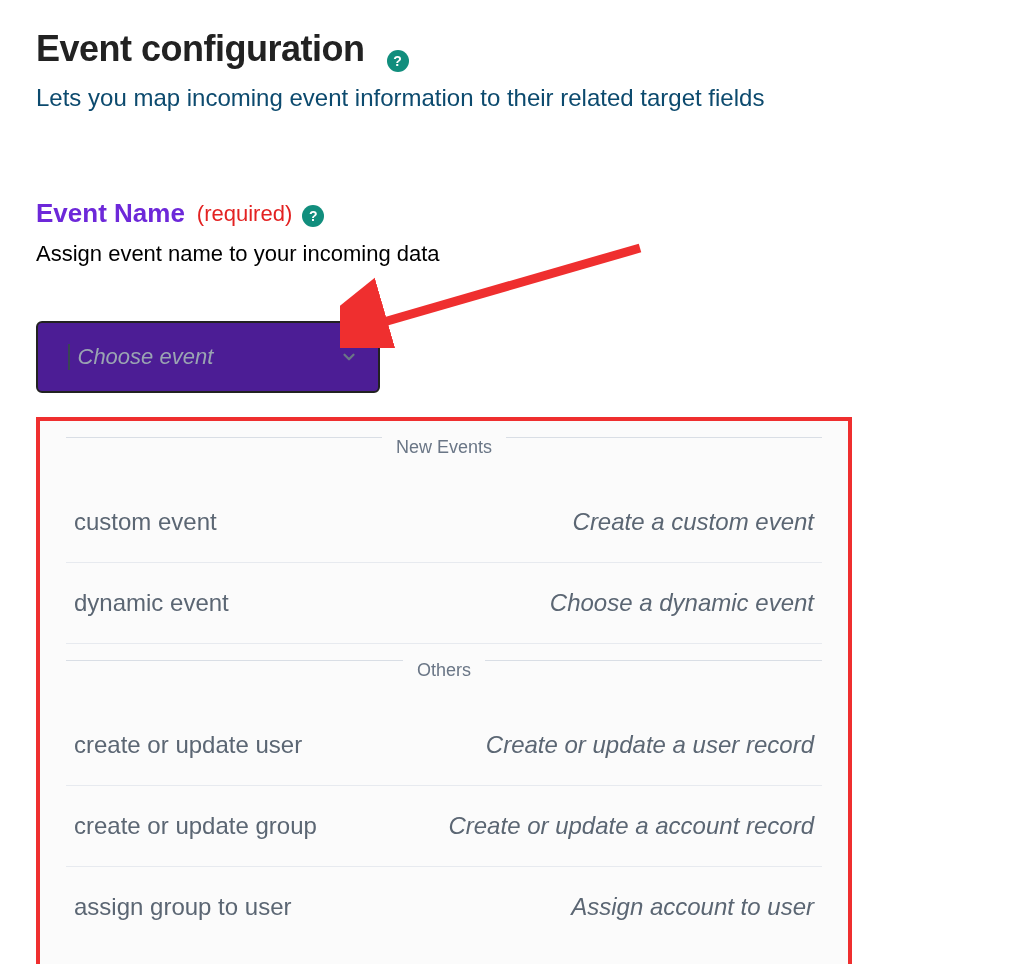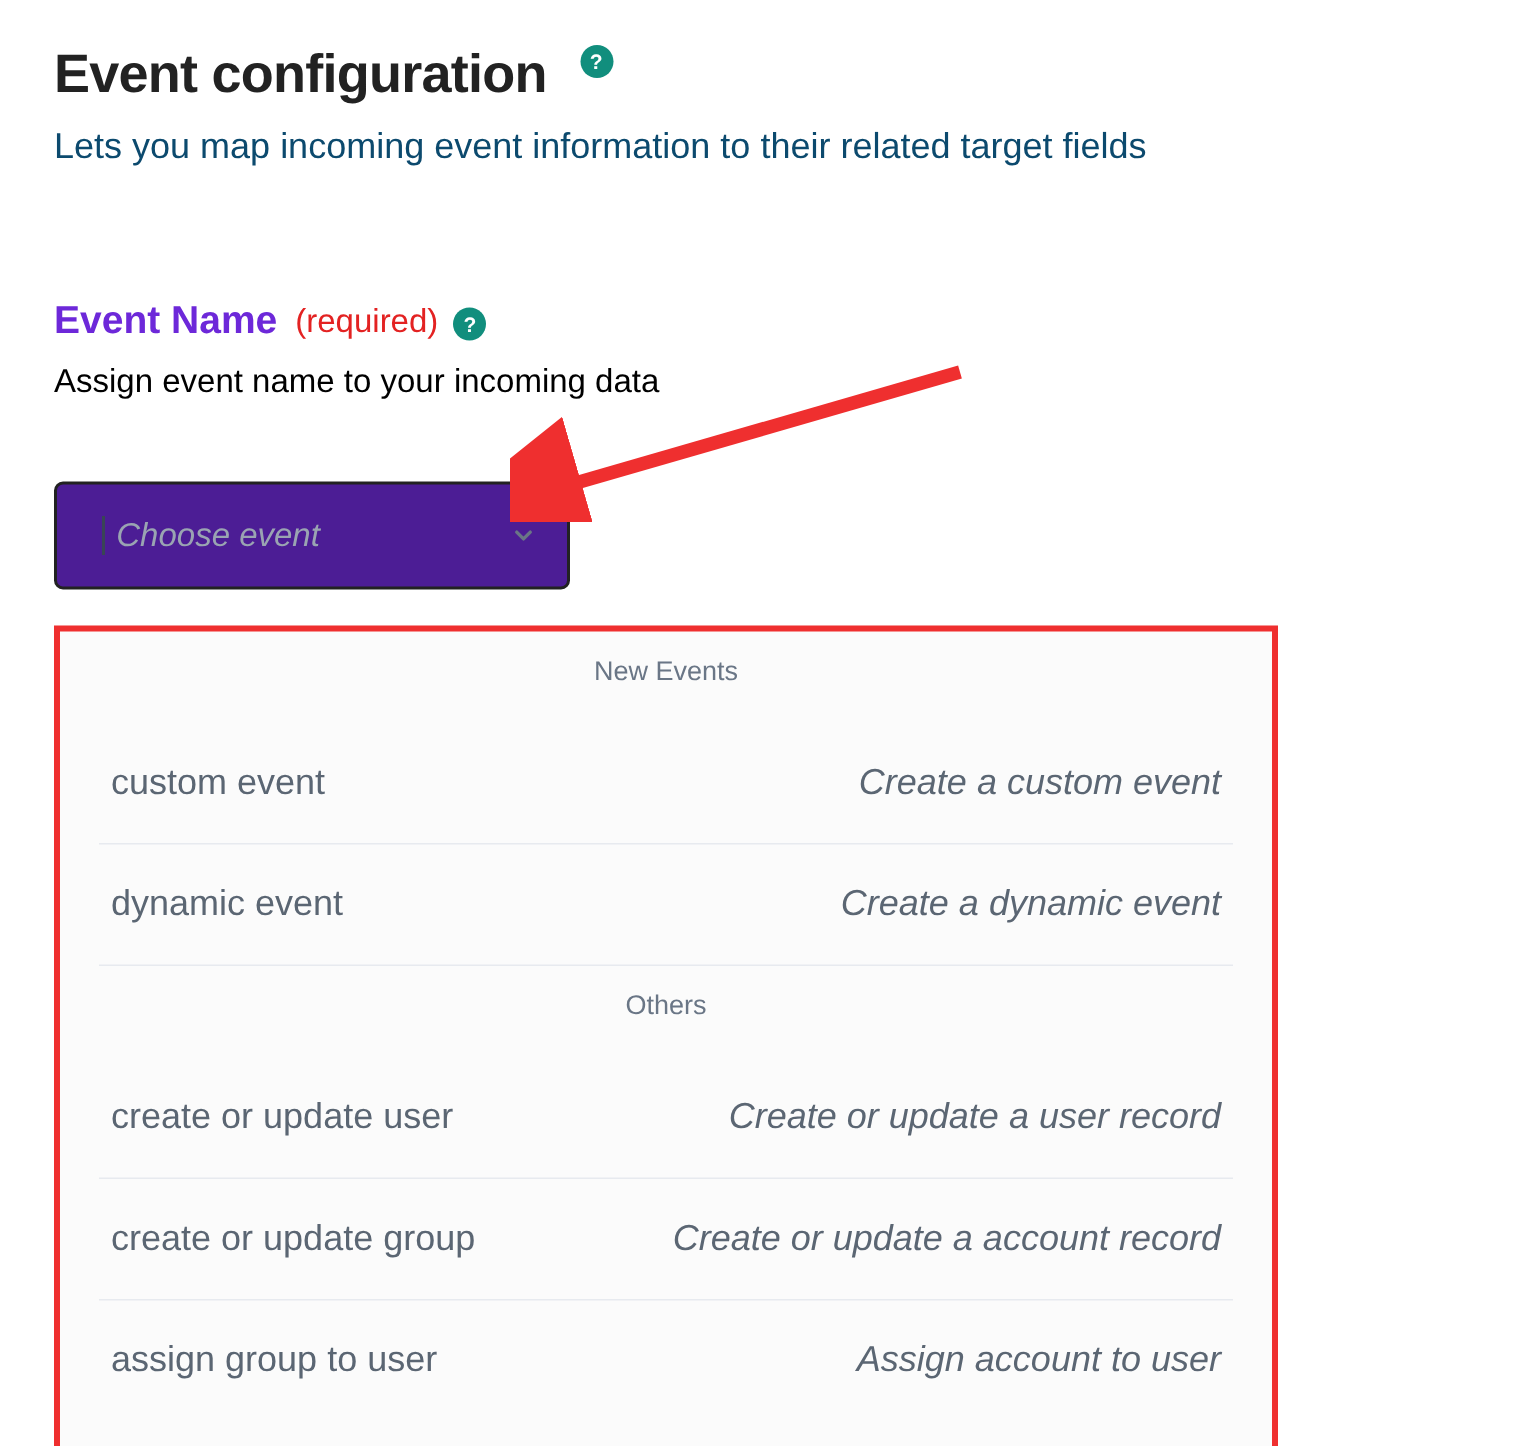--- a/index.html
+++ b/index.html
@@ -10,21 +10,21 @@
     font-family: "Segoe UI", Arial, Helvetica, sans-serif;
     -webkit-font-smoothing: antialiased;
   }
   .page {
     width: 1024px;
     position: relative;
     padding: 28px 0 0 36px;
   }
   .heading-row {
     display: flex;
-    align-items: flex-start;
+    align-items: flex-end;
     gap: 22px;
   }
   .heading {
     font-size: 36px;
     font-weight: 600;
     color: #222;
     letter-spacing: -0.5px;
   }
   .help-badge {
     width: 22px; height: 22px;
@@ -101,23 +101,22 @@
 
   .dropdown-panel {
     margin-top: 24px;
     width: 816px;
     border: 4px solid #ef2f2f;
     background: #fbfbfb;
     padding: 0 26px 18px 26px;
   }
   .section-divider {
     display: flex;
-    align-items: center;
+    align-items: flex-start;
     margin: 16px 0 24px 0;
-    flex-direction: column;
   }
   .divider-line {
     flex: 1;
     height: 1px;
     background: #d9dee5;
   }
   .divider-label {
     padding: 0 14px;
     font-size: 18px;
     color: #6a7686;
@@ -201,21 +200,21 @@
       <div class="divider-label">New Events</div>
       <div class="divider-line"></div>
     </div>
 
     <div class="option">
       <span class="option-name">custom event</span>
       <span class="option-desc">Create a custom event</span>
     </div>
     <div class="option">
       <span class="option-name">dynamic event</span>
-      <span class="option-desc">Create a dynamic event</span>
+      <span class="option-desc">Choose a dynamic event</span>
     </div>
 
     <div class="section-divider">
       <div class="divider-line"></div>
       <div class="divider-label">Others</div>
       <div class="divider-line"></div>
     </div>
 
     <div class="option">
       <span class="option-name">create or update user</span>

